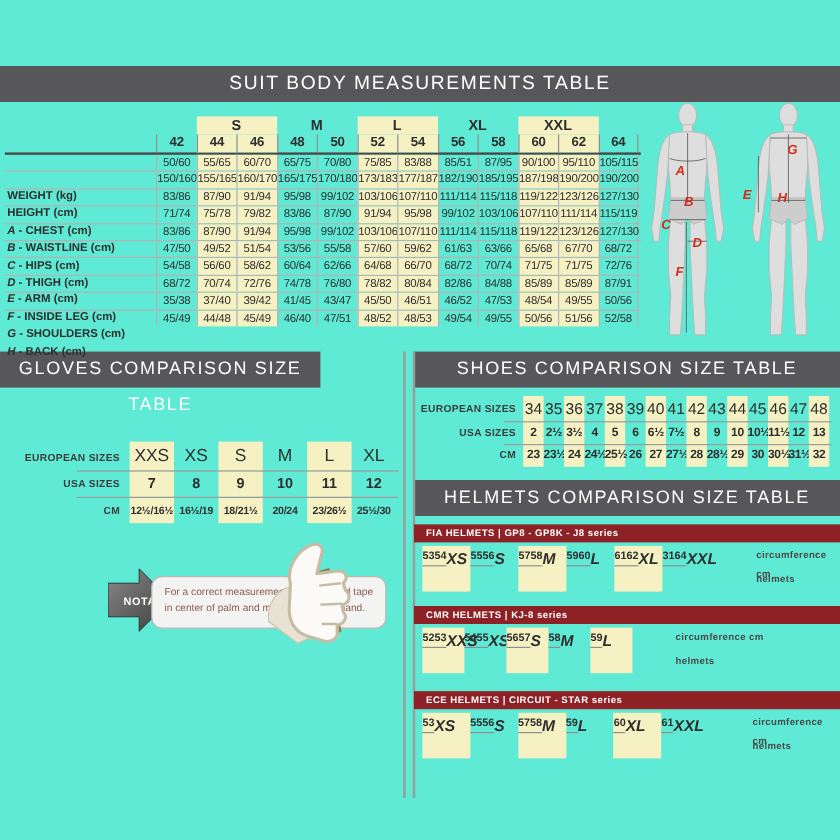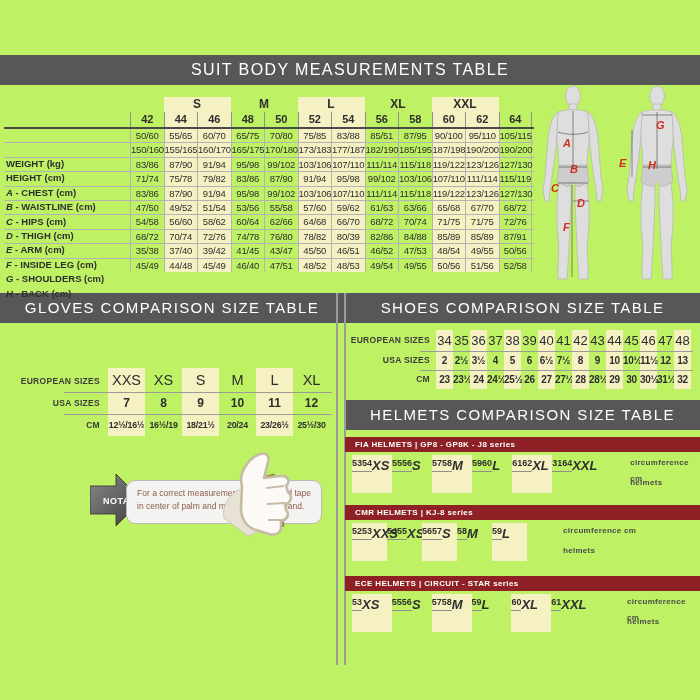--- a/index.html
+++ b/index.html
@@ -1,22 +1,22 @@
 <!DOCTYPE html>
 <html><head>
 <meta charset="utf-8">
 <style>
   html,body{margin:0;padding:0;background:#ffffff;}
-  .page{position:relative;width:700px;height:700px;background:#bef264;overflow:hidden;
+  .page{position:relative;width:700px;height:700px;background:#5eead4;overflow:hidden;
         font-family:"Liberation Sans",sans-serif;color:#2e2e2e;}
   .banner{position:absolute;background:#57575a;color:#fff;text-align:center;
           font-weight:400;letter-spacing:1.4px;}
   .banner span{display:block;}
   .suit-banner{left:0;top:55px;width:700px;height:30px;font-size:16px;line-height:30px;}
-  .gloves-banner{left:0;top:293px;width:344px;height:30px;font-size:15px;line-height:30px;}
+  .gloves-banner{left:0;top:293px;width:267px;height:30px;font-size:15px;line-height:30px;}
   .shoes-banner{left:345px;top:293px;width:355px;height:30px;font-size:15px;line-height:30px;}
   .helmets-banner{left:345px;top:400px;width:355px;height:30px;font-size:15px;line-height:30px;}
 
   
   .vline{position:absolute;width:2px;background:#9b9b9b;}
   .vline.l{left:336px;top:293px;height:372px;}
   .vline.r{left:344px;top:293px;height:372px;}
 
   
   .suit-table{position:absolute;left:4px;top:97px;width:530px;}
@@ -240,21 +240,21 @@
         <div class="s-cell">72/76</div>
       </div>
       <div class="s-row s-data-row">
         <div class="s-label"><i>F</i> - INSIDE LEG (cm)</div>
         <div class="s-cell">68/72</div>
         <div class="s-cell hl">70/74</div>
         <div class="s-cell hl">72/76</div>
         <div class="s-cell">74/78</div>
         <div class="s-cell">76/80</div>
         <div class="s-cell hl">78/82</div>
-        <div class="s-cell hl">80/39</div>
+        <div class="s-cell hl">80/84</div>
         <div class="s-cell">82/86</div>
         <div class="s-cell">84/88</div>
         <div class="s-cell hl">85/89</div>
         <div class="s-cell hl">85/89</div>
         <div class="s-cell">87/91</div>
       </div>
       <div class="s-row s-data-row">
         <div class="s-label"><i>G</i> - SHOULDERS (cm)</div>
         <div class="s-cell">35/38</div>
         <div class="s-cell hl">37/40</div>

